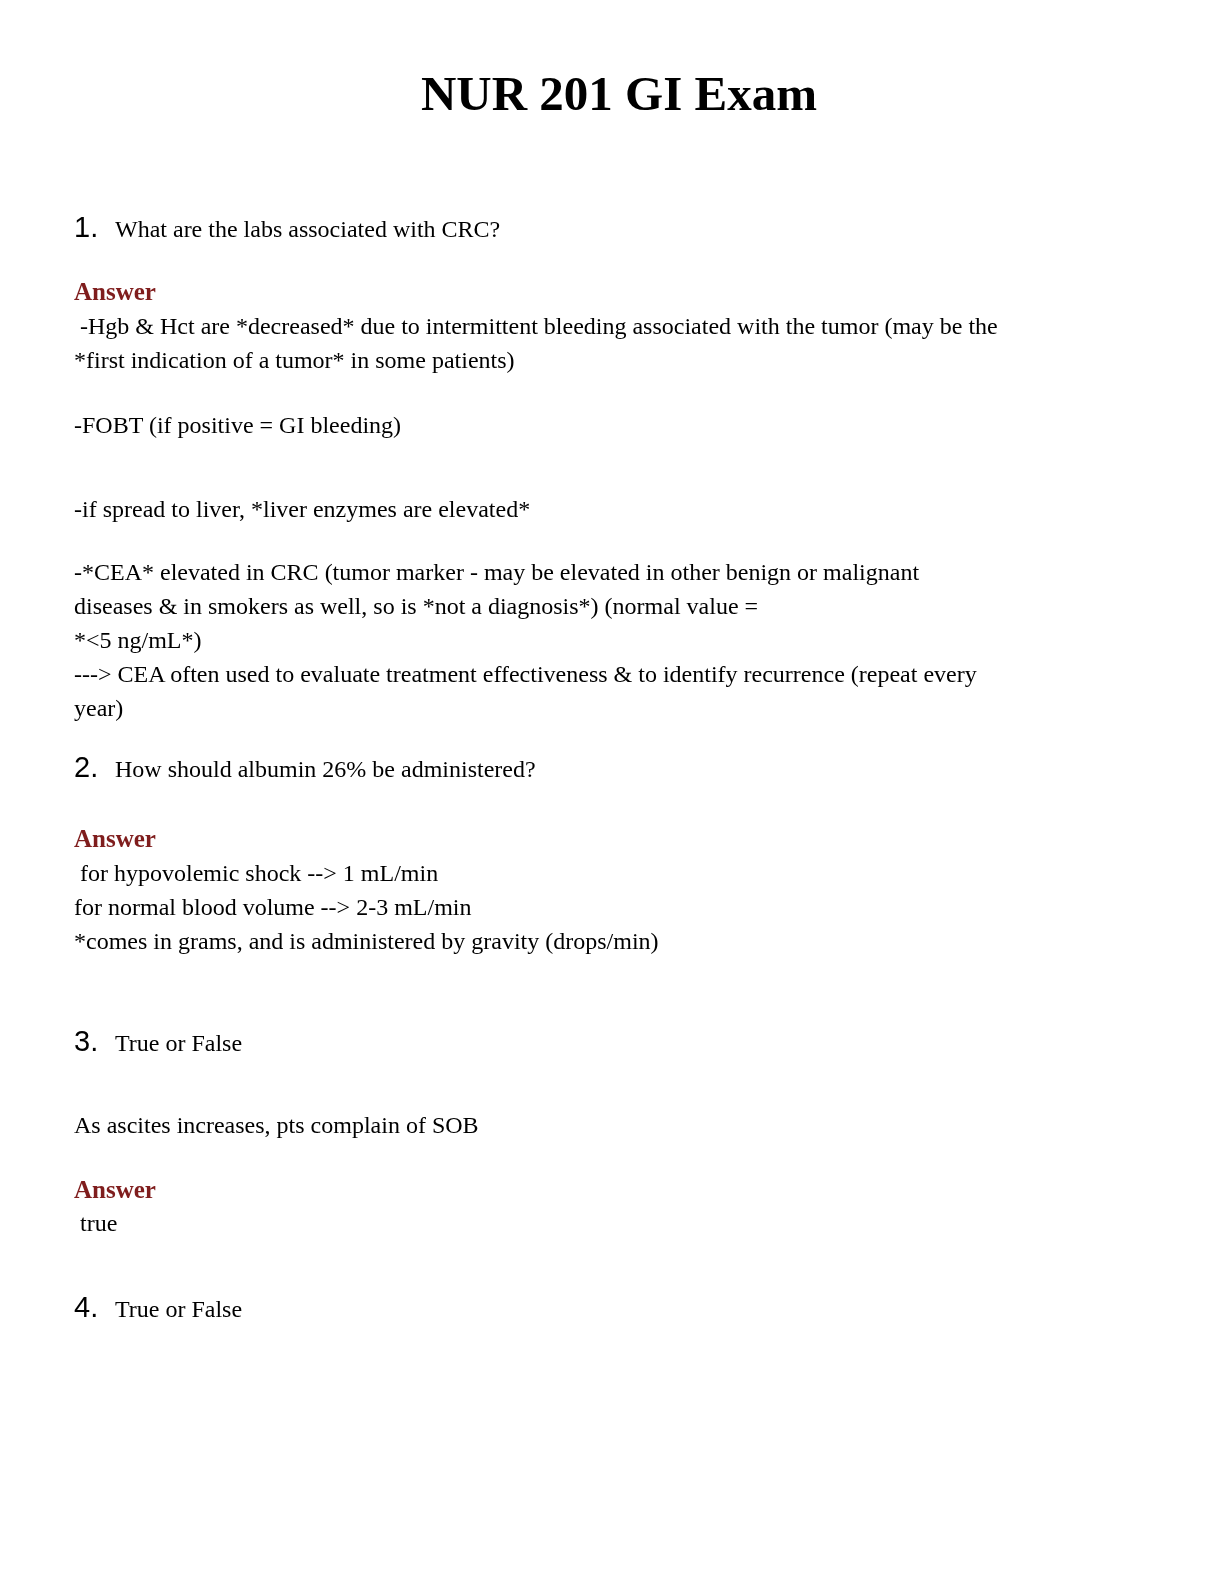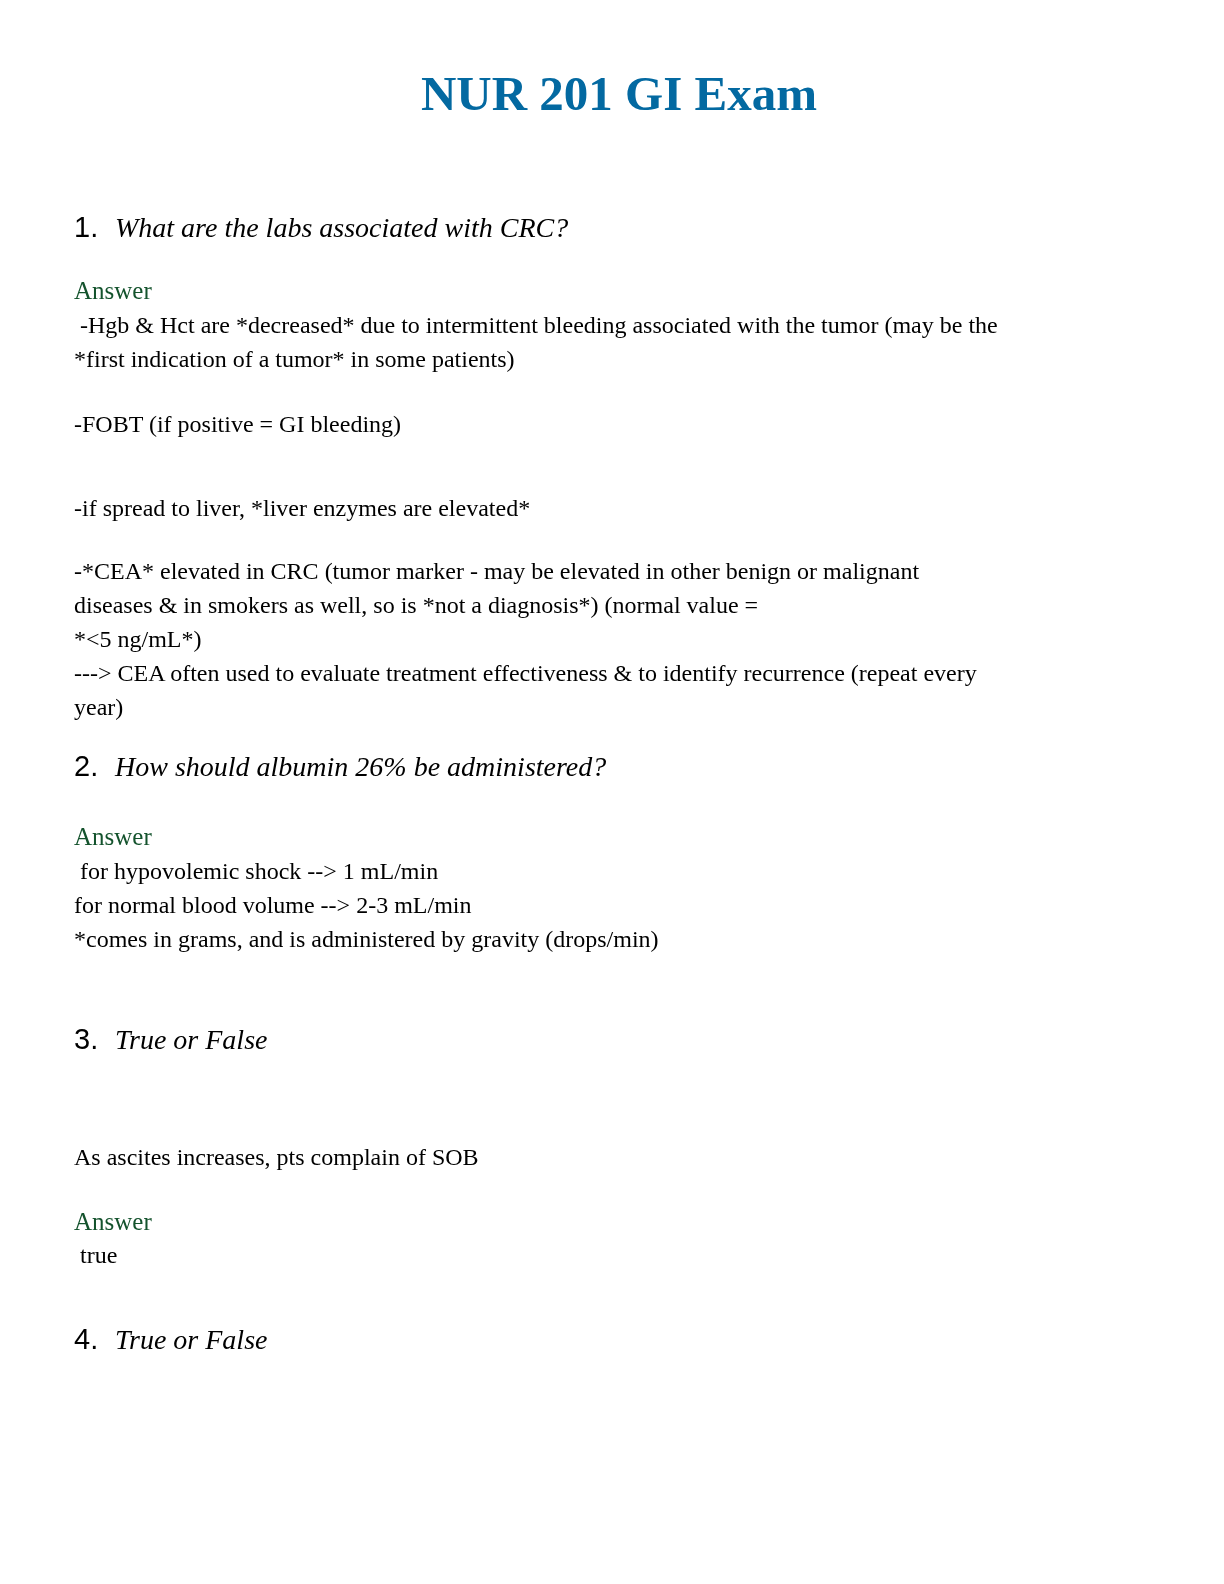--- a/index.html
+++ b/index.html
@@ -21,41 +21,40 @@
     width: 1224px;
     height: 1584px;
     padding: 0 60px 0 74px;
   }
   .title {
     margin: 66px 0 0 0;
     font-size: 49px;
     line-height: 56px;
     font-weight: bold;
     text-align: center;
-    color: #0369a1;
+    color: #000000;
     font-family: "Liberation Serif", serif;
   }
   .q-head {
     display: flex;
     align-items: baseline;
     line-height: 34px;
   }
   .q-num {
     font-family: "Liberation Sans", sans-serif;
     font-size: 29px;
     min-width: 41px;
     flex: 0 0 auto;
   }
   .q-text {
-    font-size: 28px;
-    font-style: italic;
+    font-size: 24px;
   }
   .ans-label {
-    font-weight: normal;
-    color: #14532d;
+    font-weight: bold;
+    color: #7f1d1d;
     font-size: 25px;
     line-height: 30px;
   }
   .para {
     margin: 0;
     line-height: 34px;
     white-space: pre-wrap;
   }
 </style>
 </head>
@@ -91,21 +90,21 @@
     <p class="para" style="margin-top:2px"> for hypovolemic shock --&gt; 1 mL/min</p>
     <p class="para" style="">for normal blood volume --&gt; 2-3 mL/min</p>
     <p class="para" style="">*comes in grams, and is administered by gravity (drops/min)</p>
   </div>
 
   <div>
     <div class="q-head" style="margin-top:66px">
       <span class="q-num">3.</span>
       <span class="q-text">True or False</span>
     </div>
-    <p class="para" style="margin-top:83px">As ascites increases, pts complain of SOB</p>
+    <p class="para" style="margin-top:48px">As ascites increases, pts complain of SOB</p>
     <div class="ans-label" style="margin-top:33px">Answer</div>
     <p class="para" style="margin-top:1px"> true</p>
   </div>
 
   <div>
     <div class="q-head" style="margin-top:50px">
       <span class="q-num">4.</span>
       <span class="q-text">True or False</span>
     </div>
   </div>

